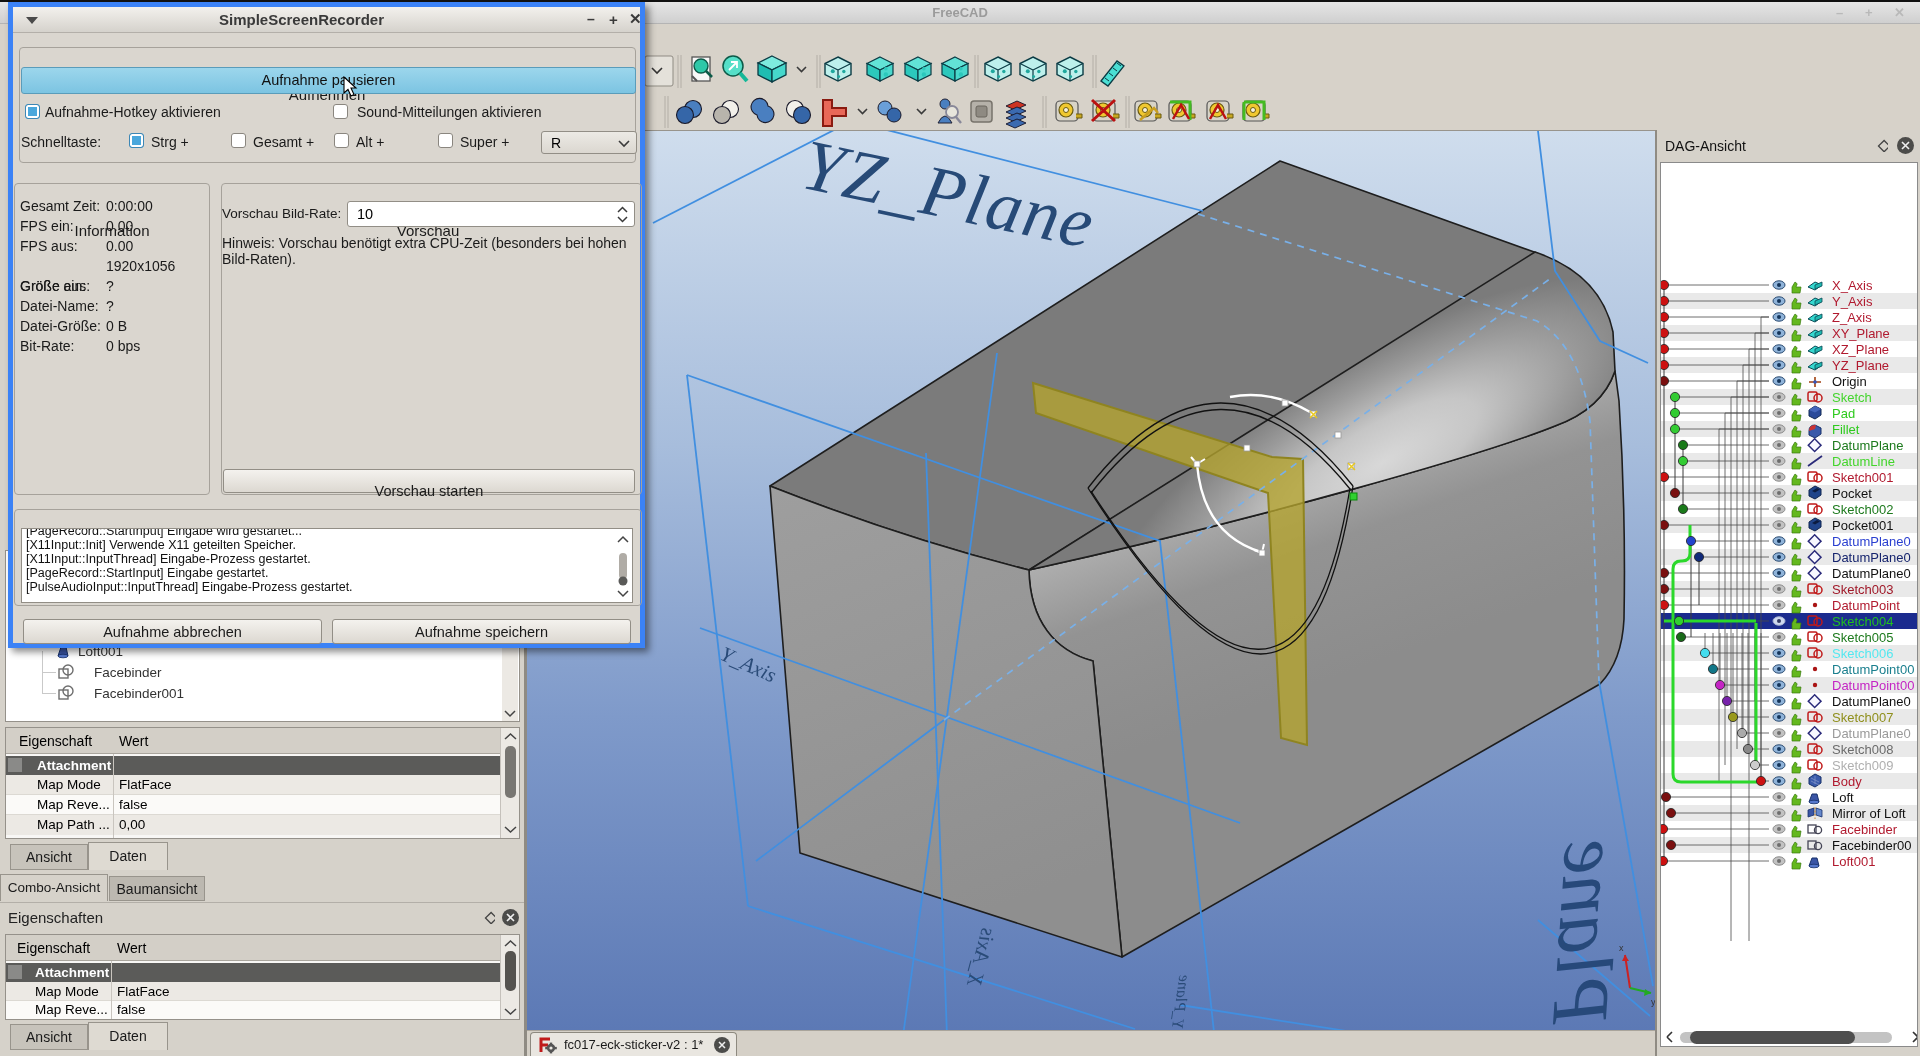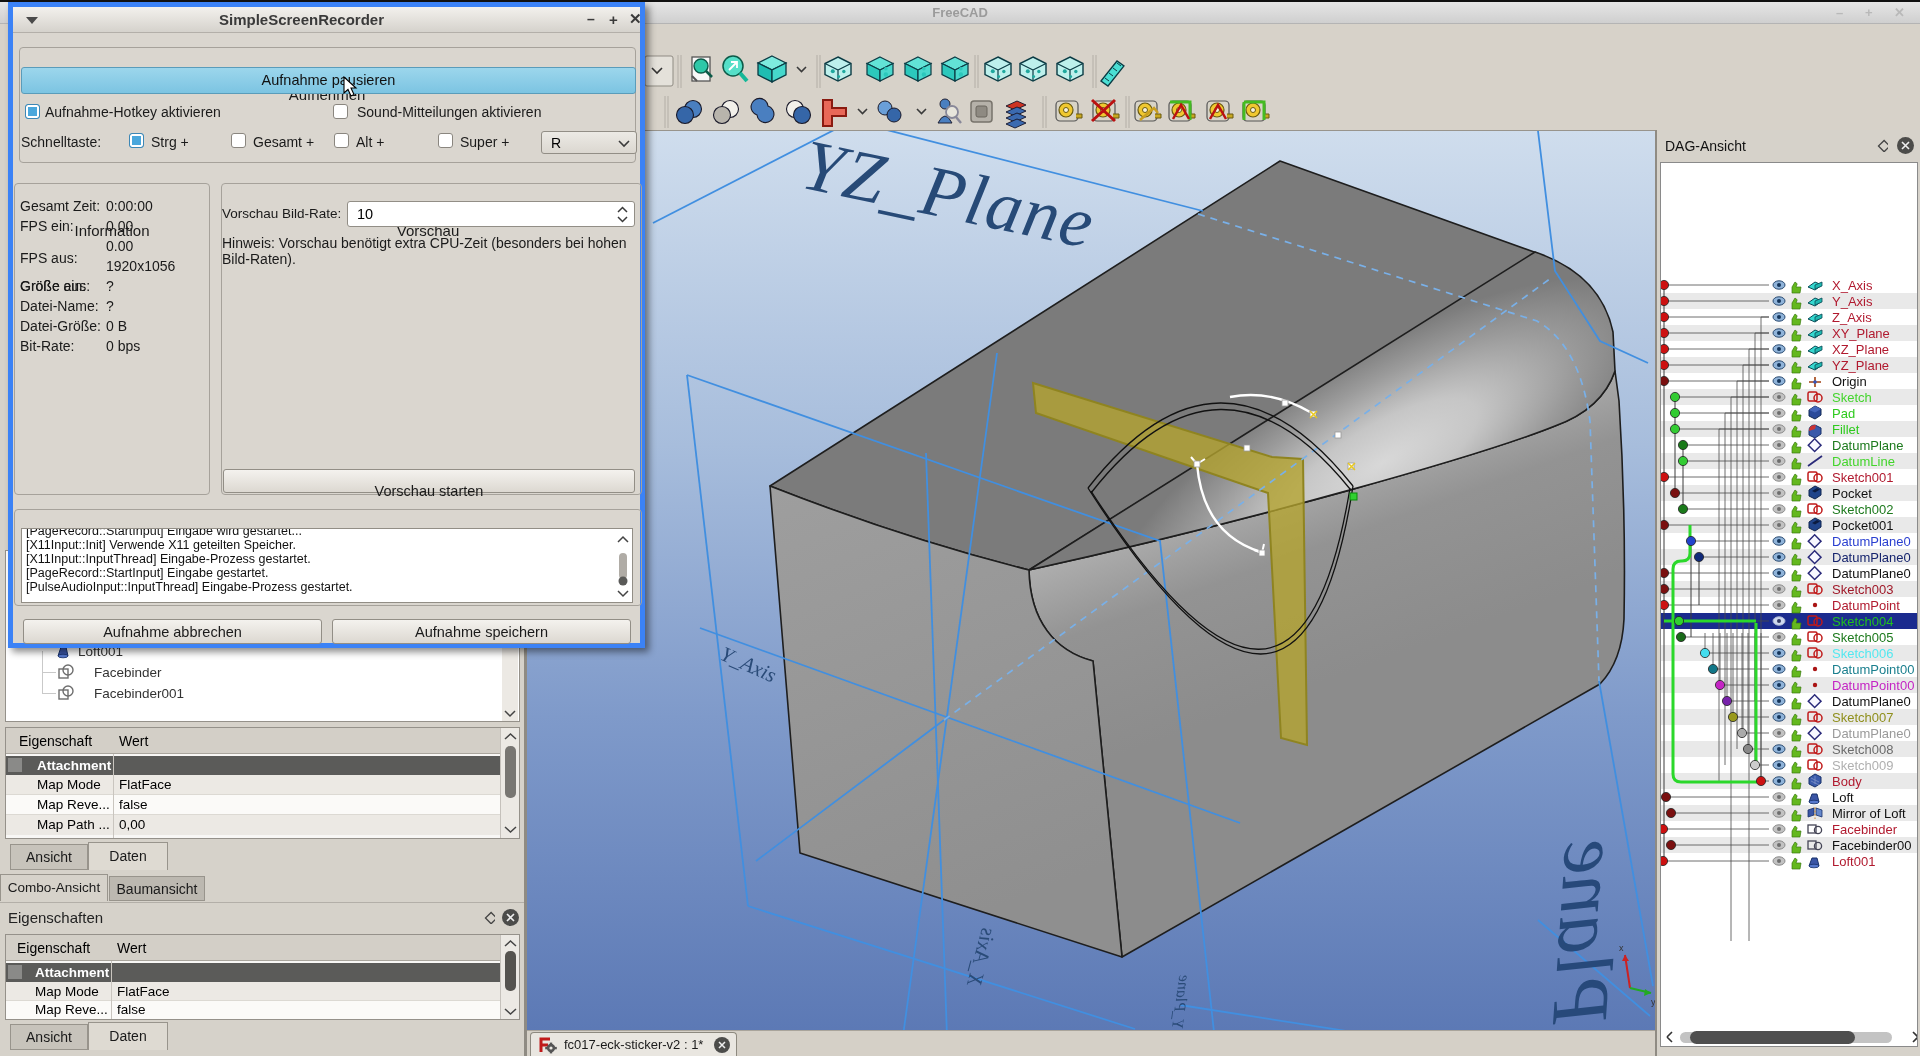--- a/index.html
+++ b/index.html
@@ -801,21 +801,21 @@
           <path d="M1,1 L6,6 L11,1" fill="none" stroke="#3a3a3a" stroke-width="1.6"></path>
         </svg>
   </div>
 
   <div class="gbox" style="left:1px;top:176px;width:196px;height:312px;"></div>
   <div class="gtitle" style="left:99px;top:168px;">Information</div>
   <div class="lbl" style="left:7px;top:191px;">Gesamt Zeit:</div>
       <div class="lbl" style="left:93px;top:191px;">0:00:00</div>
   <div class="lbl" style="left:7px;top:211px;">FPS ein:</div>
       <div class="lbl" style="left:93px;top:211px;">0.00</div>
-  <div class="lbl" style="left:7px;top:231px;margin-top:12px;">FPS aus:</div>
+  <div class="lbl" style="left:7px;top:231px;">FPS aus:</div>
       <div class="lbl" style="left:93px;top:231px;">0.00</div>
   <div class="lbl" style="left:7px;top:251px;margin-top:20px;">Größe ein:</div>
       <div class="lbl" style="left:93px;top:251px;">1920x1056</div>
   <div class="lbl" style="left:7px;top:271px;">Größe aus:</div>
       <div class="lbl" style="left:93px;top:271px;">?</div>
   <div class="lbl" style="left:7px;top:291px;">Datei-Name:</div>
       <div class="lbl" style="left:93px;top:291px;">?</div>
   <div class="lbl" style="left:7px;top:311px;">Datei-Größe:</div>
       <div class="lbl" style="left:93px;top:311px;">0 B</div>
   <div class="lbl" style="left:7px;top:331px;">Bit-Rate:</div>

